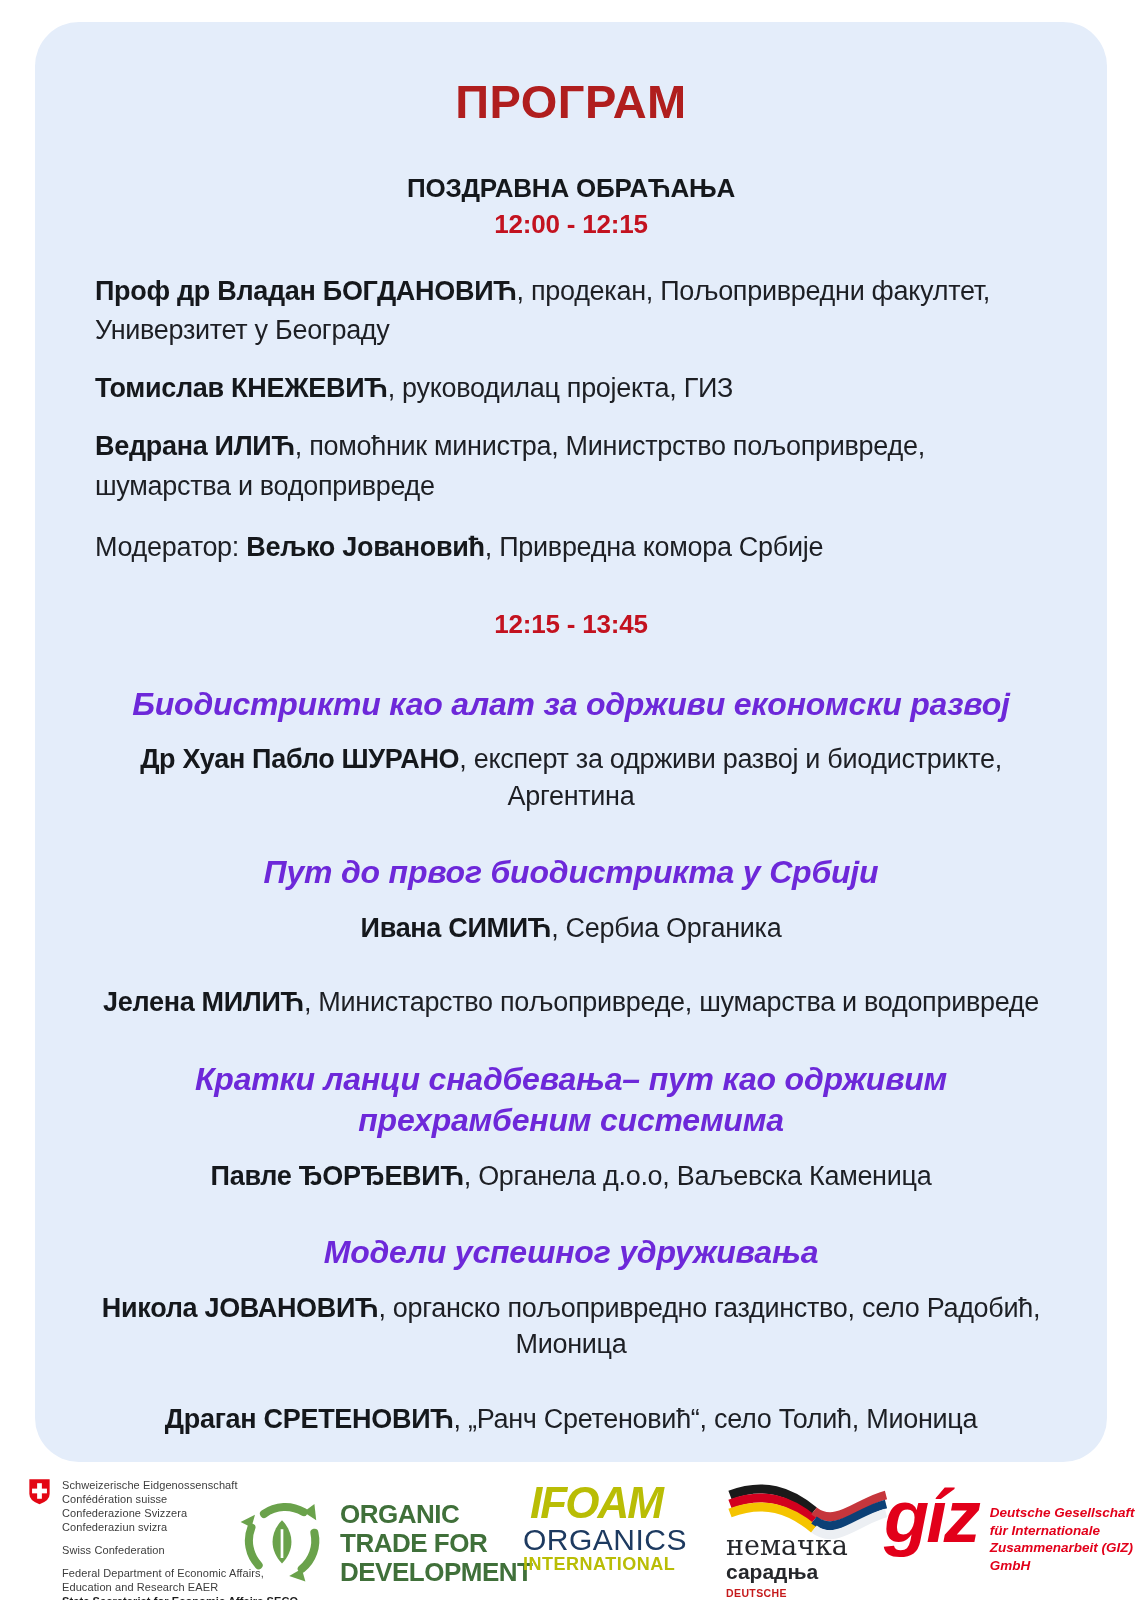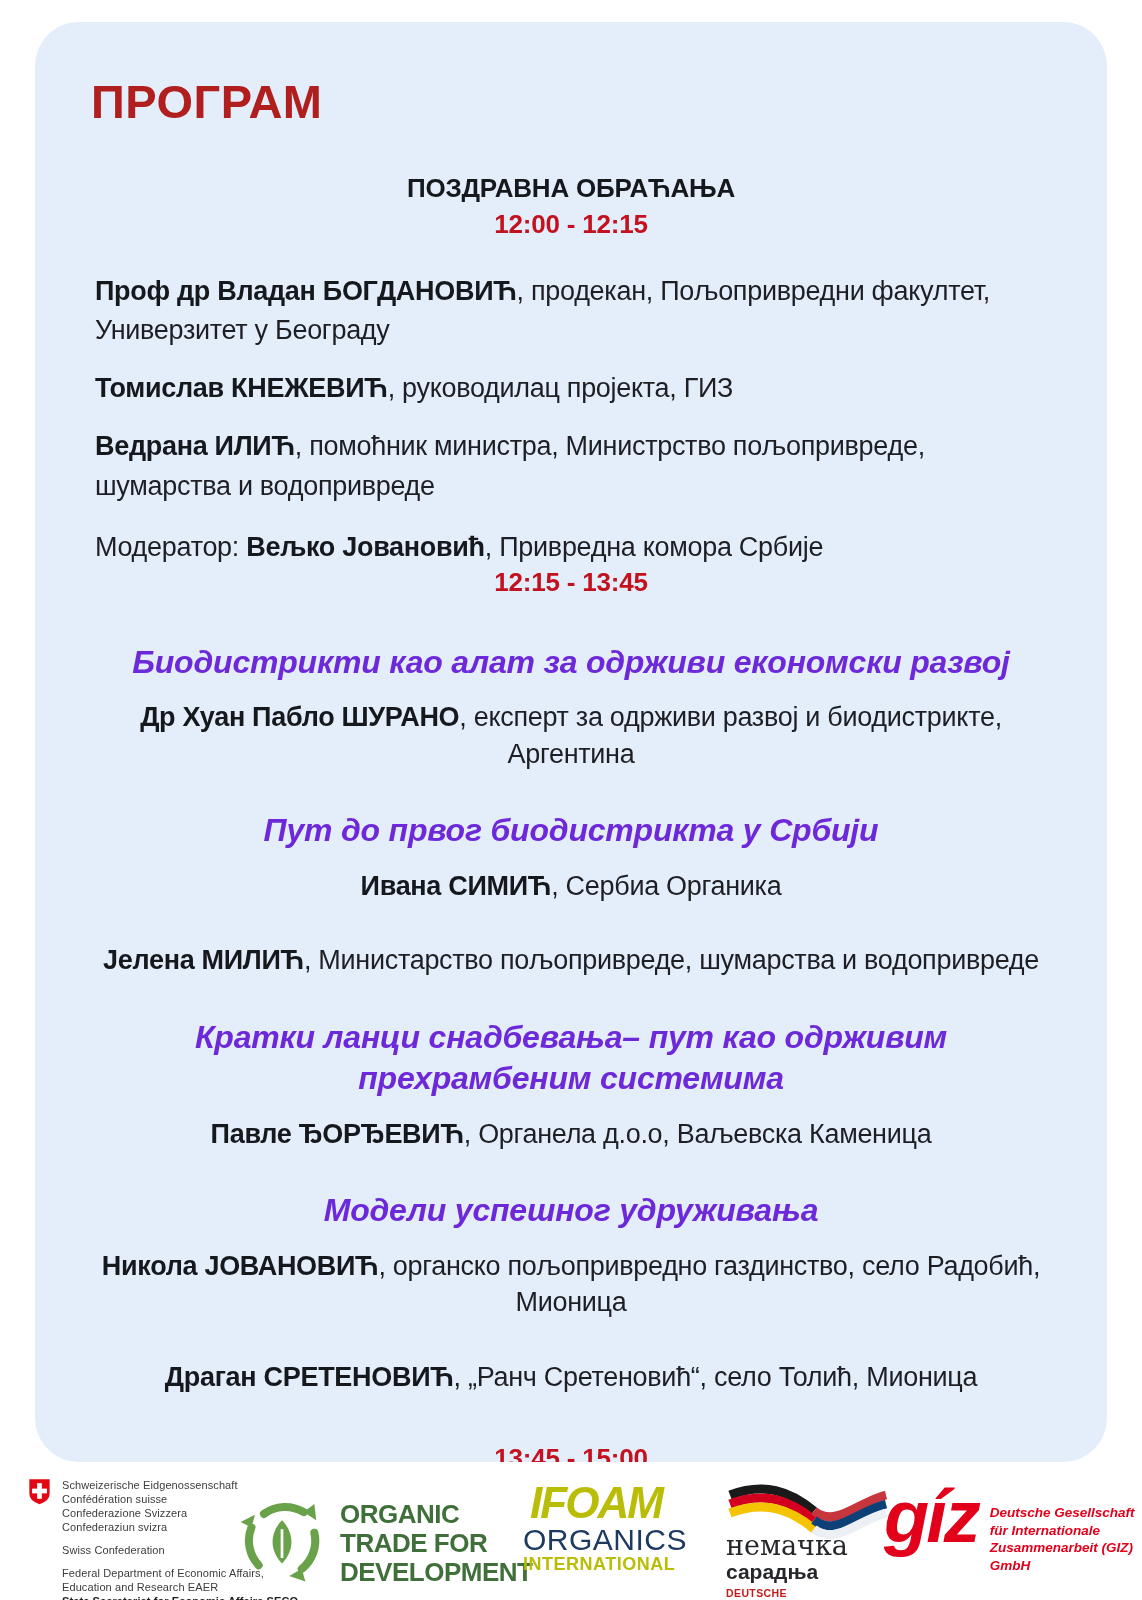--- a/index.html
+++ b/index.html
@@ -14,33 +14,33 @@
 
   .card {
     position:absolute; left:35px; top:22px;
     width:1072px; height:1440px;
     background:#e4edfa;
     border-radius:44px;
     padding:52px 56px 0 56px;
   }
 
   .title {
-    margin:0; 
+    margin:0; text-align:center;
     font-size:47px; font-weight:bold; letter-spacing:0.5px;
     color:#b01e1e;
   }
   .subhead {
     margin:44px 0 0 0; text-align:center;
     font-size:26px; font-weight:bold; color:#15181c; letter-spacing:-0.2px;
   }
   .time {
     text-align:center; font-size:26px; font-weight:bold; color:#c3121f; letter-spacing:-0.2px;
   }
   .time-top { margin-top:5px; }
-  .time-mid { }
+  .time-mid { margin-top:42px; }
   .time-end { margin-top:48px; }
 
   .speakers { margin-top:32px; }
   .speaker {
     margin:0 0 19px 4px; font-size:27px; line-height:1.45; letter-spacing:-0.3px; color:#1d1f24;
     max-width:980px;
   }
   .speaker b, .session-speaker b, .moderator b { color:#15181c; }
   .moderator { margin:22px 0 0 4px; font-size:27px; line-height:1.45; letter-spacing:-0.3px; }
 

